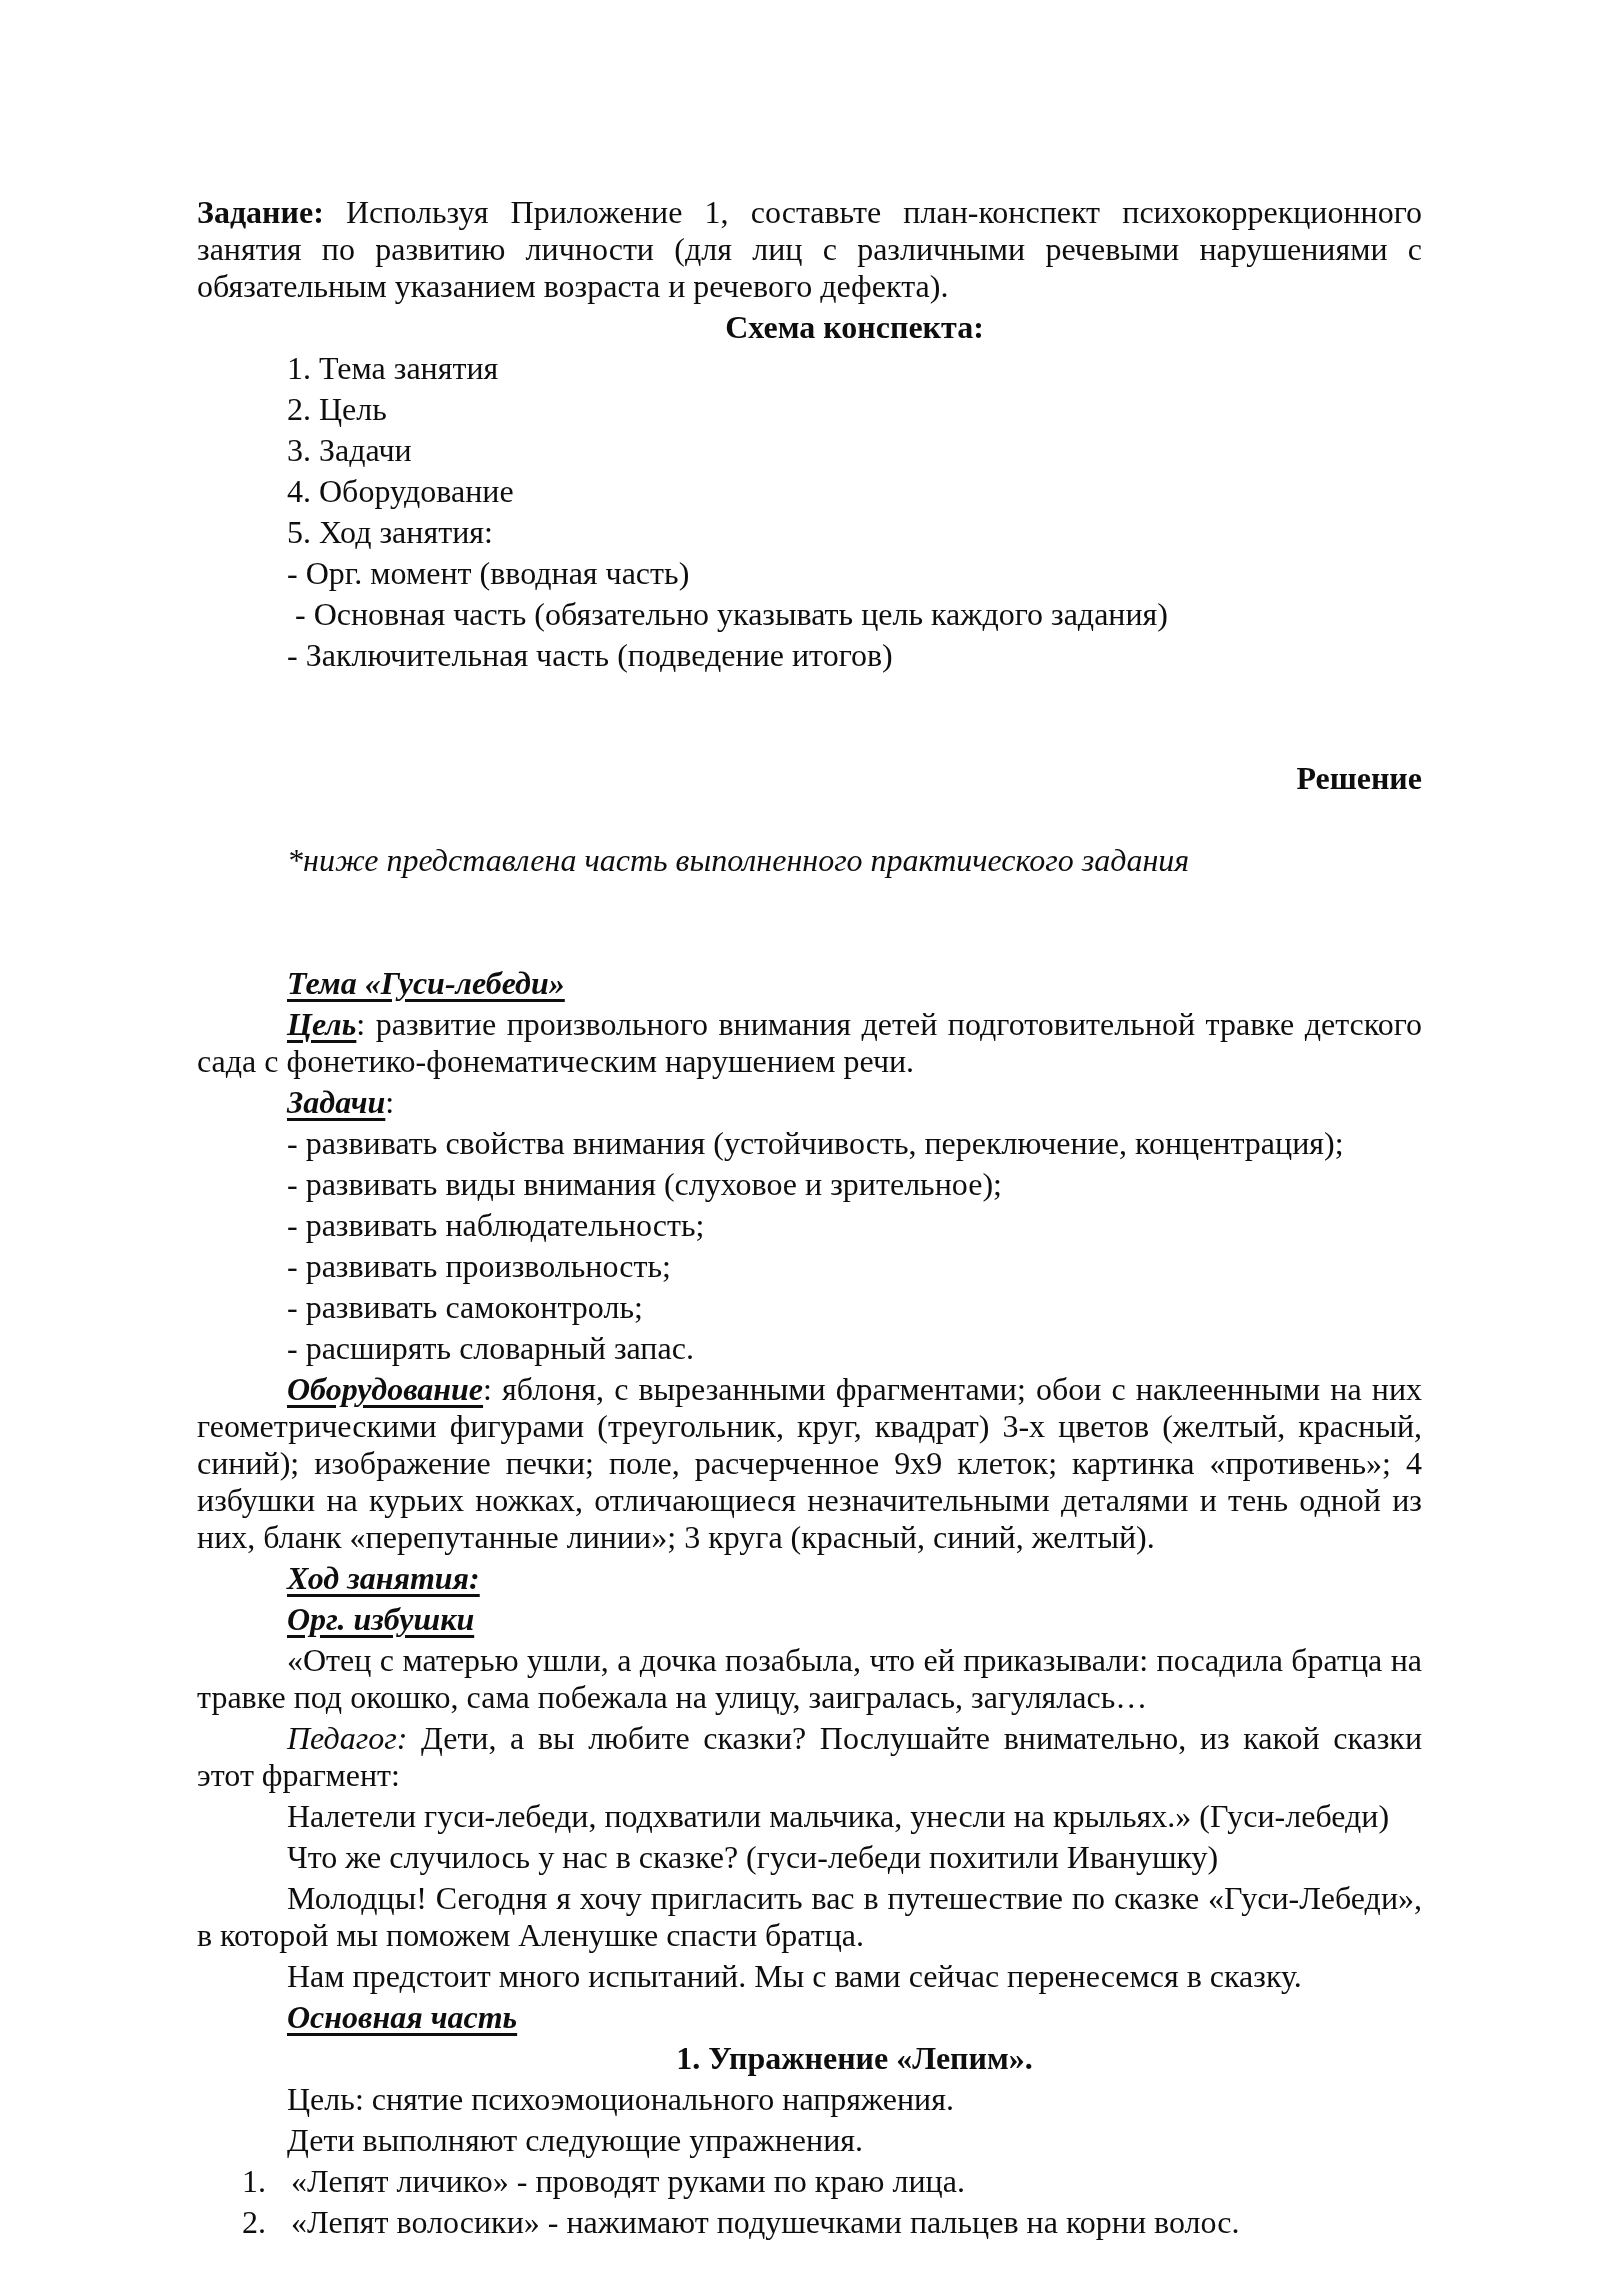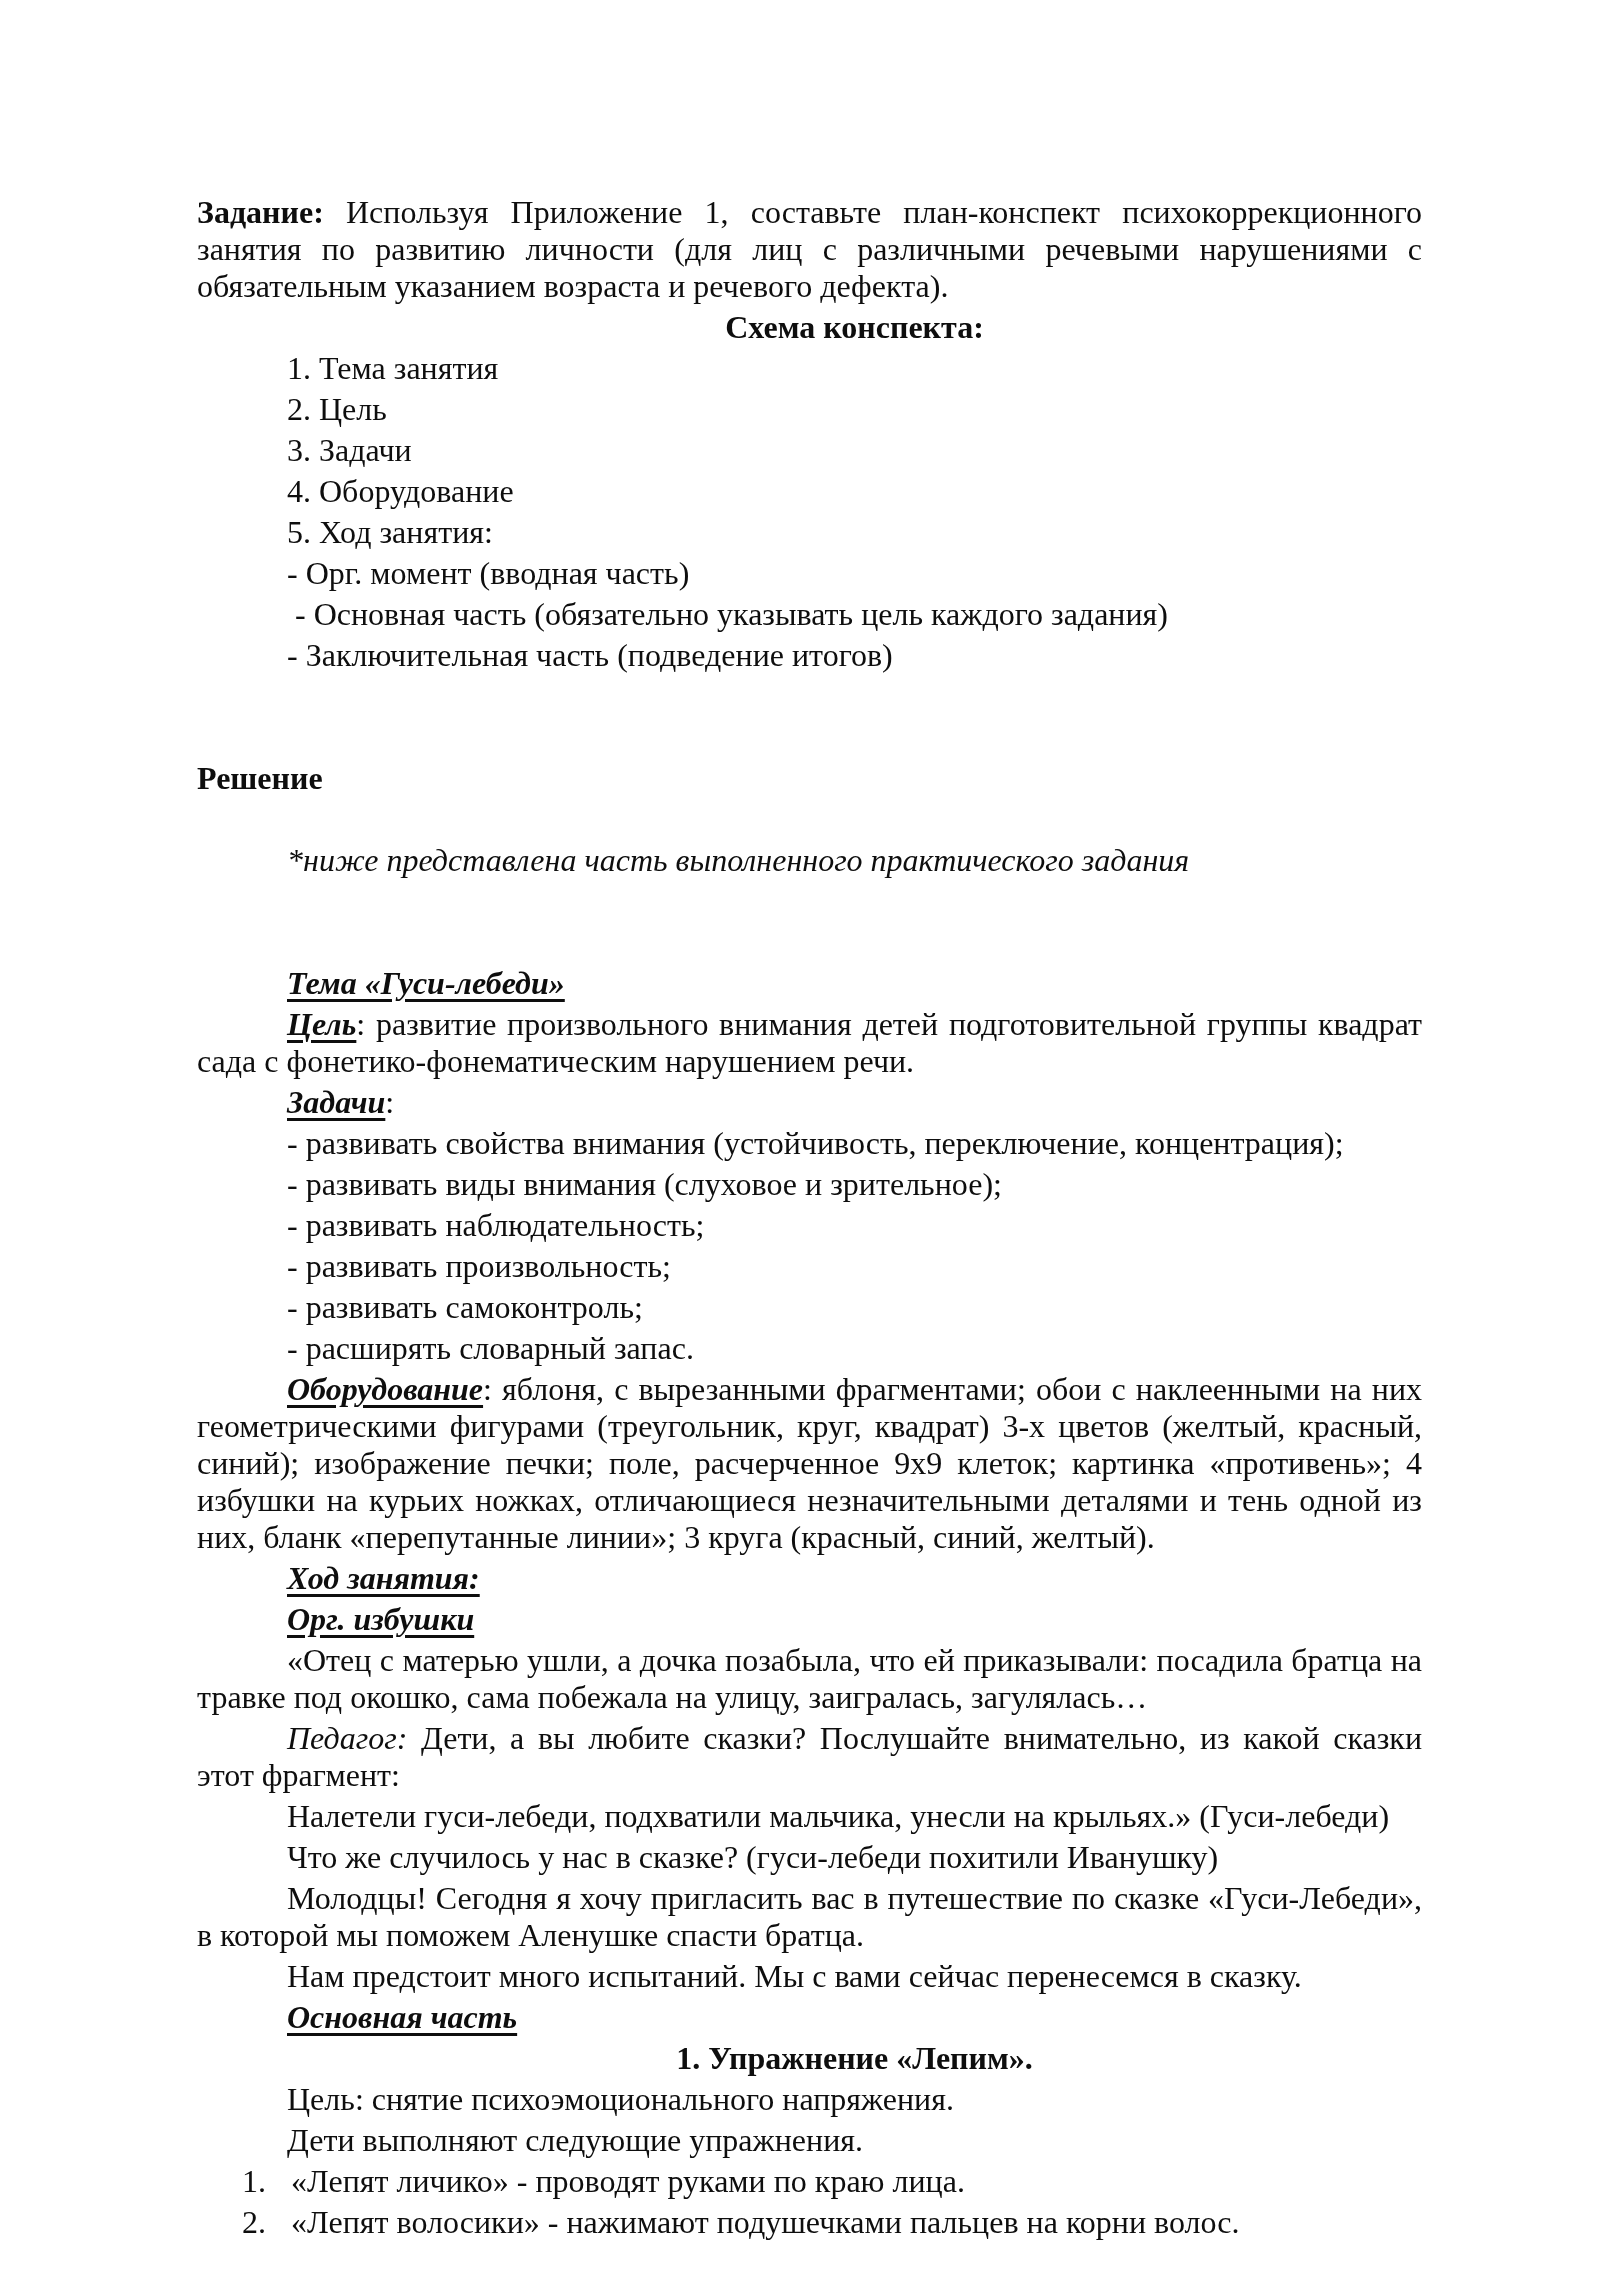--- a/index.html
+++ b/index.html
@@ -15,21 +15,21 @@
   .page{
     position:absolute;
     left:193px;top:190px;
     width:1233px;
   }
   p{margin:4px;padding:0;}
   .just{text-align:justify;}
   .ind{text-indent:90px;}
   .bold{font-weight:bold;text-align:center;}
   .italic{font-style:italic;}
-  .center{text-align:left;}
+  .center{text-align:right;}
   .biu{font-weight:bold;font-style:italic;text-decoration:underline;text-underline-offset:4.9px;font-family:Liberation Serif, serif;}
   .blank{min-height:37px;}
   .li{position:relative;padding-left:94px;text-align:justify;}
   .li .num{position:absolute;left:45px;top:0;}
 </style>
 </head>
 <body>
 
 <div class="page">
 
@@ -52,21 +52,21 @@
 
   <p class="blank">&nbsp;</p>
 
   <p class="ind italic">*ниже представлена часть выполненного практического задания</p>
 
   <p class="blank">&nbsp;</p>
   <p class="blank">&nbsp;</p>
 
   <p class="ind"><span class="biu">Тема «Гуси-лебеди»</span></p>
 
-  <p class="just ind"><span class="biu">Цель</span><span>: развитие произвольного внимания детей подготовительной группы квадрат сада с фонетико-фонематическим нарушением речи.</span></p>
+  <p class="just ind"><span class="biu">Цель</span><span>: развитие произвольного внимания детей подготовительной травке детского сада с фонетико-фонематическим нарушением речи.</span></p>
 
   <p class="ind"><span class="biu">Задачи</span><span>:</span></p>
   <p class="ind">- развивать свойства внимания (устойчивость, переключение, концентрация);</p>
   <p class="ind">- развивать виды внимания (слуховое и зрительное);</p>
   <p class="ind">- развивать наблюдательность;</p>
   <p class="ind">- развивать произвольность;</p>
   <p class="ind">- развивать самоконтроль;</p>
   <p class="ind">- расширять словарный запас.</p>
 
   <p class="just ind"><span class="biu">Оборудование</span><span>: яблоня, с вырезанными фрагментами; обои с наклеенными на них геометрическими фигурами (треугольник, круг, квадрат) 3-х цветов (желтый, красный, синий); изображение печки; поле, расчерченное 9х9 клеток; картинка «противень»; 4 избушки на курьих ножках, отличающиеся незначительными деталями и тень одной из них, бланк «перепутанные линии»; 3 круга (красный, синий, желтый).</span></p>

